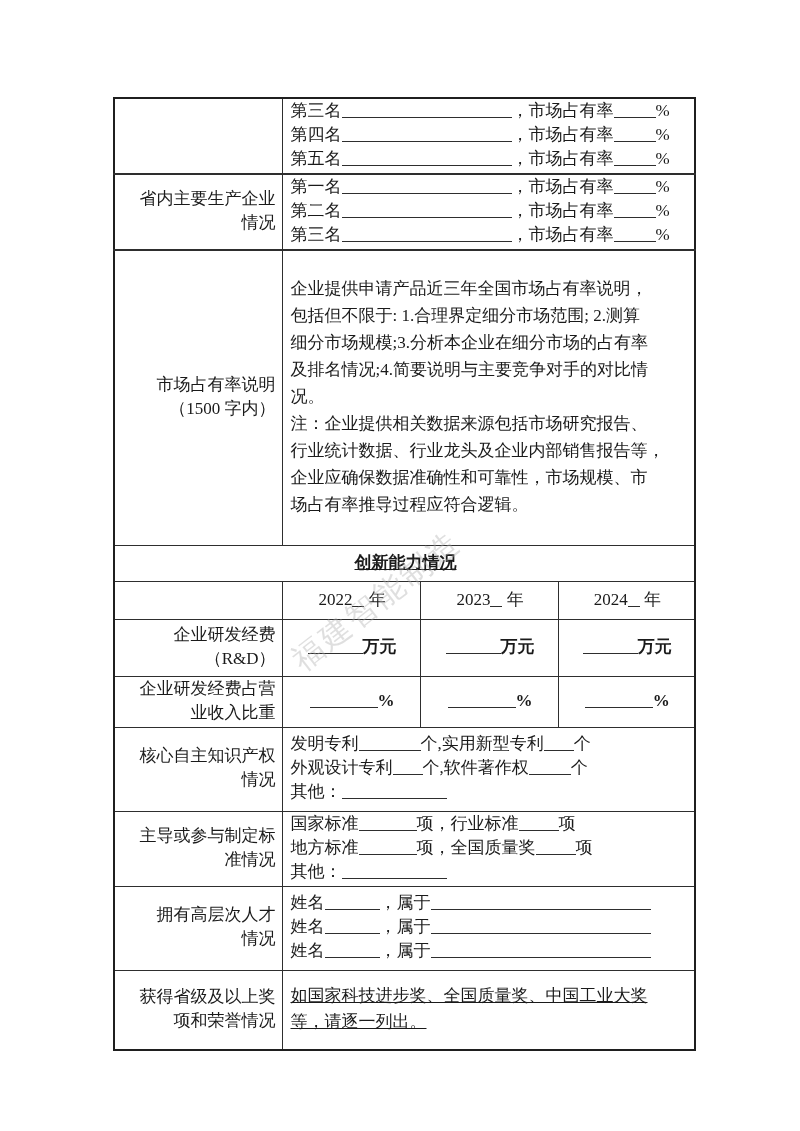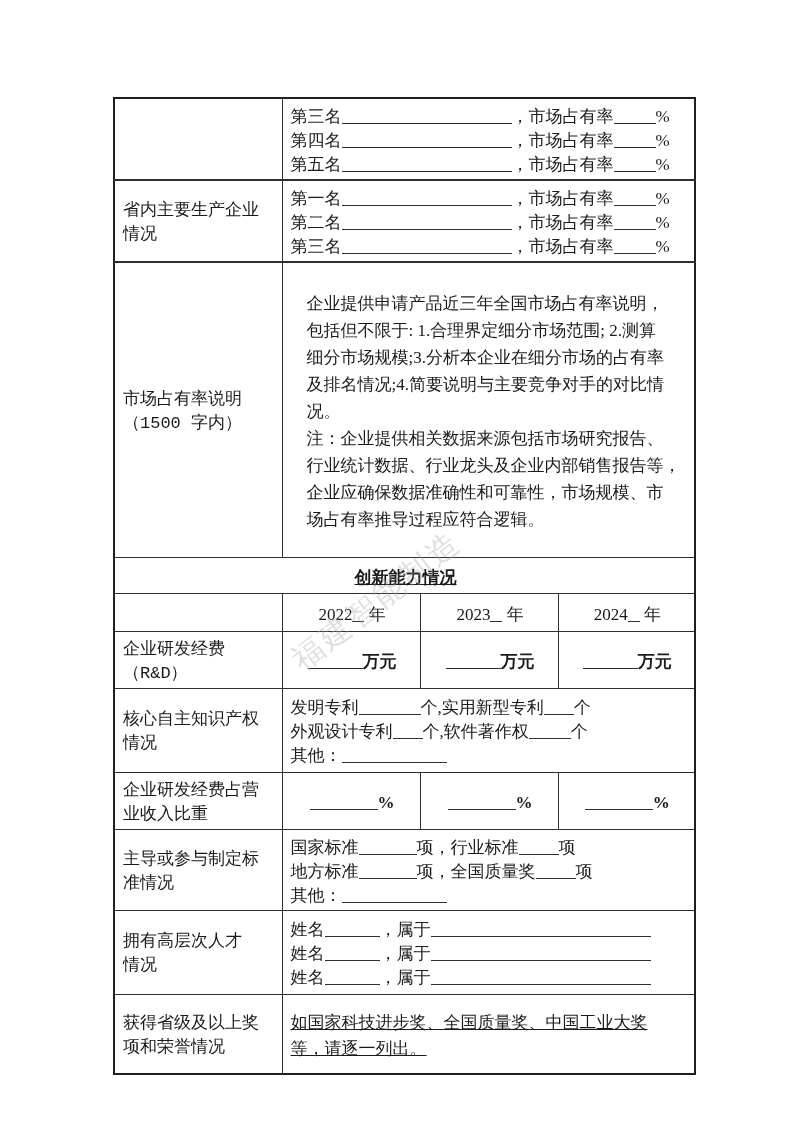--- a/index.html
+++ b/index.html
@@ -29,31 +29,30 @@
   table.form{
     position:absolute;
     left:113px;top:97px;
     width:581px;
     border-collapse:collapse;
     table-layout:fixed;
     z-index:2;
   }
   table.form td{
     border:1px solid #2e2e2e;
-    padding:6px 6px 2px 8px;
+    padding:0 6px 2px 8px;
     vertical-align:middle;
     font-size:17px;
   }
   table.form{border:2px solid #1f1f1f;}
   tr.r1 td, tr.r2 td{border-bottom-width:2px;}
   td.lbl{
-    text-align:left;
+    text-align:right;
     padding:2px 4px;
     line-height:24px;
-    font-family:Liberation Mono, monospace;
   }
   .fl{line-height:24px; white-space:nowrap;}
   .bl{
     display:inline-block;
     border-bottom:1px solid #2e2e2e;
     height:14px;
     margin-bottom:-2px;
   }
   .w12{width:12px}.w30{width:30px}.w40{width:40px}.w42{width:42px}
   .w55{width:55px}.w58{width:58px}.w62{width:62px}.w68{width:68px}
@@ -61,21 +60,21 @@
   td.hdr{
     text-align:center;
     font-weight:bold;
     font-size:18px;
     padding:4px 0;
     text-decoration:underline;
   }
   td.yr{text-align:center;}
   td.num{text-align:center;font-weight:bold;}
   .para{line-height:27px;}
-  .para div{min-height:27px;margin-left:16px;}
+  .para div{min-height:27px;}
   td.cnt-mid{vertical-align:middle;}
   .aw{line-height:26px;text-decoration:underline;}
 </style>
 </head>
 <body>
 
 <div class="page">
 
   <div class="watermark">福建智能制造</div>
 
@@ -161,48 +160,48 @@
     <tr style="height:57px">
       <td class="lbl">
         <div>企业研发经费</div>
         <div>（R&amp;D）</div>
       </td>
       <td class="num"><span class="bl w55"></span><span>万元</span></td>
       <td class="num"><span class="bl w55"></span><span>万元</span></td>
       <td class="num"><span class="bl w55"></span><span>万元</span></td>
     </tr>
 
-    <tr style="height:84px">
-      <td class="lbl">
-        <div>核心自主知识产权</div>
-        <div>情况</div>
-      </td>
-      <td colspan="3">
-        <div class="fl">
-          <span>发明专利</span><span class="bl w62"></span><span>个,实用新型专利</span><span class="bl w30"></span><span>个</span>
-        </div>
-        <div class="fl">
-          <span>外观设计专利</span><span class="bl w30"></span><span>个,软件著作权</span><span class="bl w42"></span><span>个</span>
-        </div>
-        <div class="fl">
-          <span>其他：</span><span class="bl w105"></span>
-        </div>
-      </td>
-    </tr>
-
     <tr style="height:45px">
       <td class="lbl">
         <div>企业研发经费占营</div>
         <div>业收入比重</div>
       </td>
       <td class="num"><span class="bl w68"></span><span>%</span></td>
       <td class="num"><span class="bl w68"></span><span>%</span></td>
       <td class="num"><span class="bl w68"></span><span>%</span></td>
     </tr>
 
+    <tr style="height:84px">
+      <td class="lbl">
+        <div>核心自主知识产权</div>
+        <div>情况</div>
+      </td>
+      <td colspan="3">
+        <div class="fl">
+          <span>发明专利</span><span class="bl w62"></span><span>个,实用新型专利</span><span class="bl w30"></span><span>个</span>
+        </div>
+        <div class="fl">
+          <span>外观设计专利</span><span class="bl w30"></span><span>个,软件著作权</span><span class="bl w42"></span><span>个</span>
+        </div>
+        <div class="fl">
+          <span>其他：</span><span class="bl w105"></span>
+        </div>
+      </td>
+    </tr>
+
     <tr style="height:66px">
       <td class="lbl">
         <div>主导或参与制定标</div>
         <div>准情况</div>
       </td>
       <td colspan="3">
         <div class="fl">
           <span>国家标准</span><span class="bl w58"></span><span>项，行业标准</span><span class="bl w40"></span><span>项</span>
         </div>
         <div class="fl">

